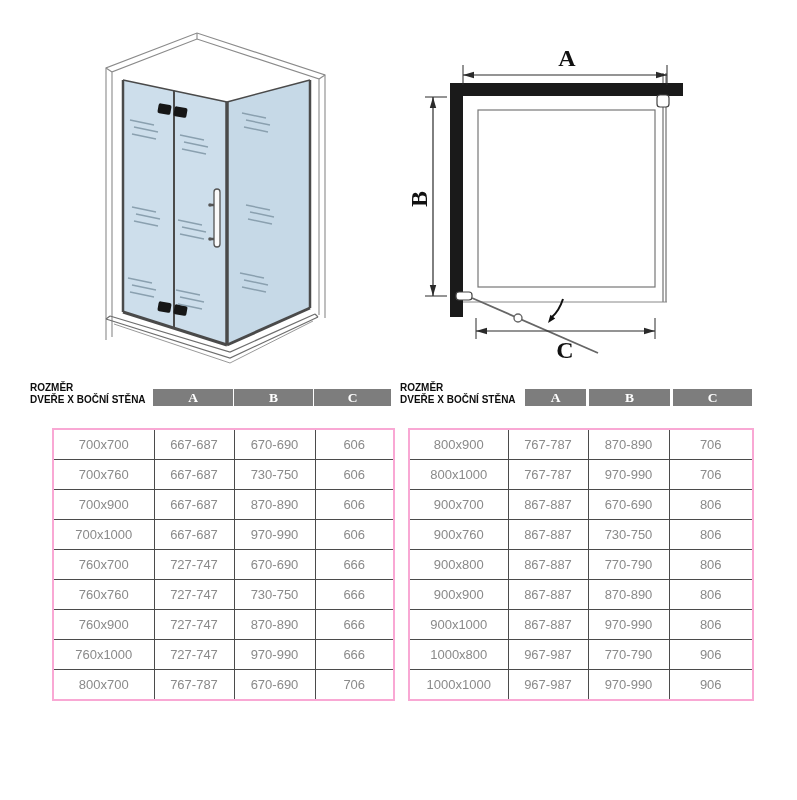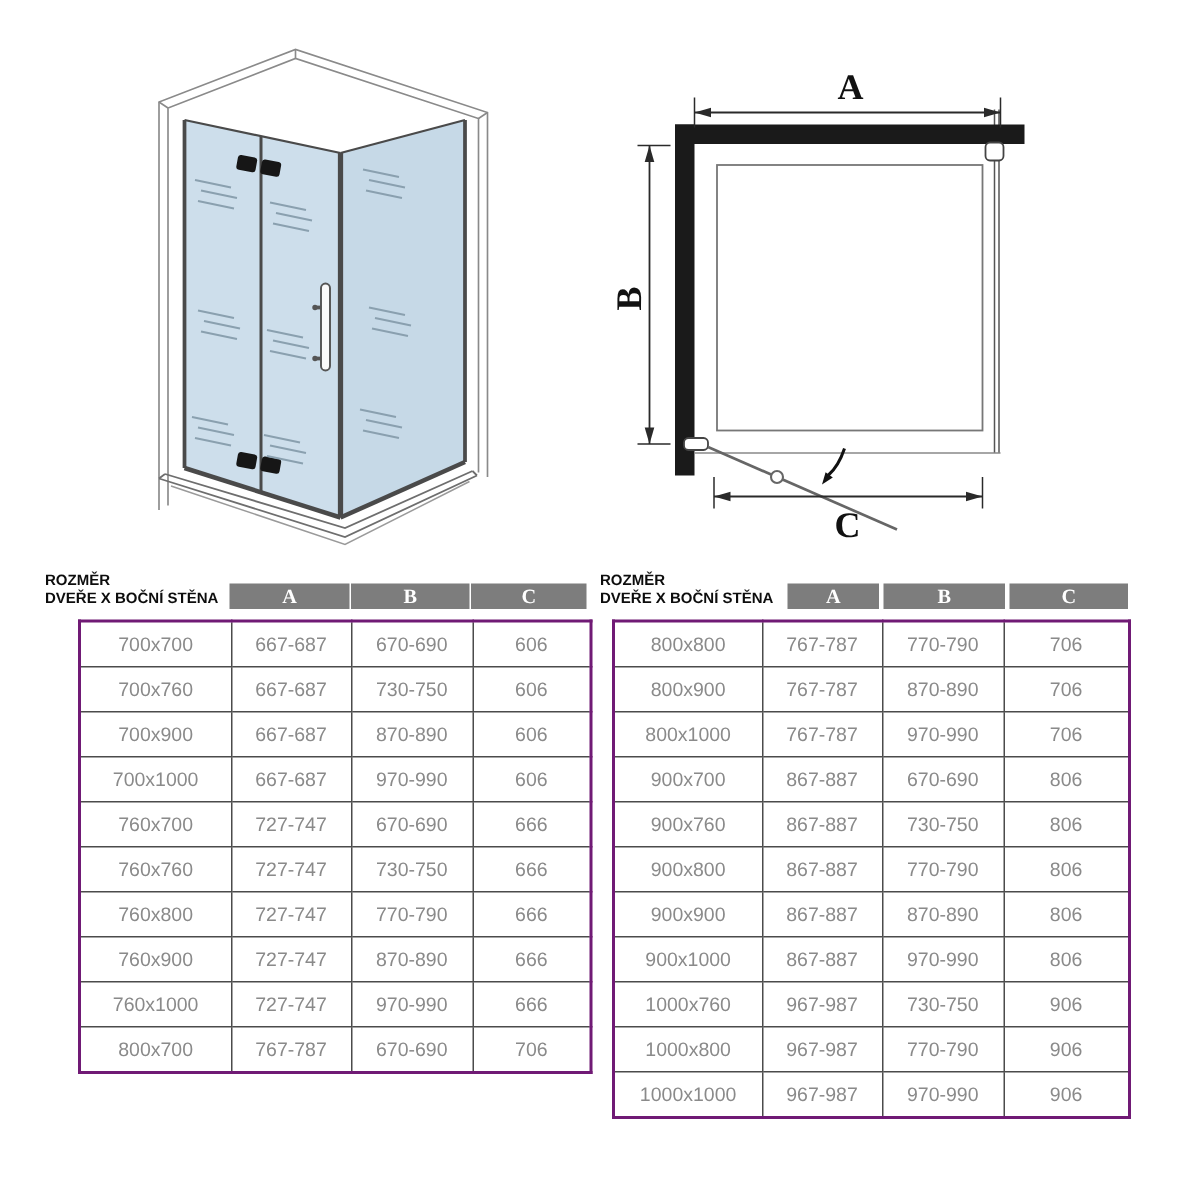--- a/index.html
+++ b/index.html
@@ -28,22 +28,22 @@
     display:flex;align-items:center;justify-content:center;
   }
   #table-left .hcell.a{width:80px;}
   #table-left .hcell.b{width:79px;margin-left:1px;}
   #table-left .hcell.c{width:77px;margin-left:1px;}
   #table-right .hcell.a{width:61px;margin-left:2px;}
   #table-right .hcell.b{width:81px;margin-left:3px;}
   #table-right .hcell.c{width:79px;margin-left:3px;}
 
   table.dims{
-    border-collapse:collapse;table-layout:fixed;margin-top:7px;
-    border:2px solid #701a75;
+    border-collapse:collapse;table-layout:fixed;margin-top:22px;
+    border:2px solid #f9a8d4;
   }
   #table-left table.dims{margin-left:22px;width:341px;}
   #table-right table.dims{margin-left:8px;width:344px;}
   table.dims td{
     border:1px solid #4b4b4b;height:27px;
     text-align:center;vertical-align:middle;
     color:#8a8a8a;font-size:13px;
   }
   text.serif{font-family:"Liberation Serif",serif;font-weight:bold;fill:#111;}
 </style>
@@ -232,26 +232,20 @@
           <td>670-690</td>
           <td>666</td>
         </tr>
         <tr>
           <td>760x760</td>
           <td>727-747</td>
           <td>730-750</td>
           <td>666</td>
         </tr>
         <tr>
-          <td>760x800</td>
-          <td>727-747</td>
-          <td>770-790</td>
-          <td>666</td>
-        </tr>
-        <tr>
           <td>760x900</td>
           <td>727-747</td>
           <td>870-890</td>
           <td>666</td>
         </tr>
         <tr>
           <td>760x1000</td>
           <td>727-747</td>
           <td>970-990</td>
           <td>666</td>
@@ -278,26 +272,20 @@
   </div>
   <table class="dims">
     <colgroup>
         <col style="width:99px">
         <col style="width:80px">
         <col style="width:81px">
         <col style="width:84px">
       </colgroup>
     <tbody>
         <tr>
-          <td>800x800</td>
-          <td>767-787</td>
-          <td>770-790</td>
-          <td>706</td>
-        </tr>
-        <tr>
           <td>800x900</td>
           <td>767-787</td>
           <td>870-890</td>
           <td>706</td>
         </tr>
         <tr>
           <td>800x1000</td>
           <td>767-787</td>
           <td>970-990</td>
           <td>706</td>
@@ -326,26 +314,20 @@
           <td>870-890</td>
           <td>806</td>
         </tr>
         <tr>
           <td>900x1000</td>
           <td>867-887</td>
           <td>970-990</td>
           <td>806</td>
         </tr>
         <tr>
-          <td>1000x760</td>
-          <td>967-987</td>
-          <td>730-750</td>
-          <td>906</td>
-        </tr>
-        <tr>
           <td>1000x800</td>
           <td>967-987</td>
           <td>770-790</td>
           <td>906</td>
         </tr>
         <tr>
           <td>1000x1000</td>
           <td>967-987</td>
           <td>970-990</td>
           <td>906</td>

